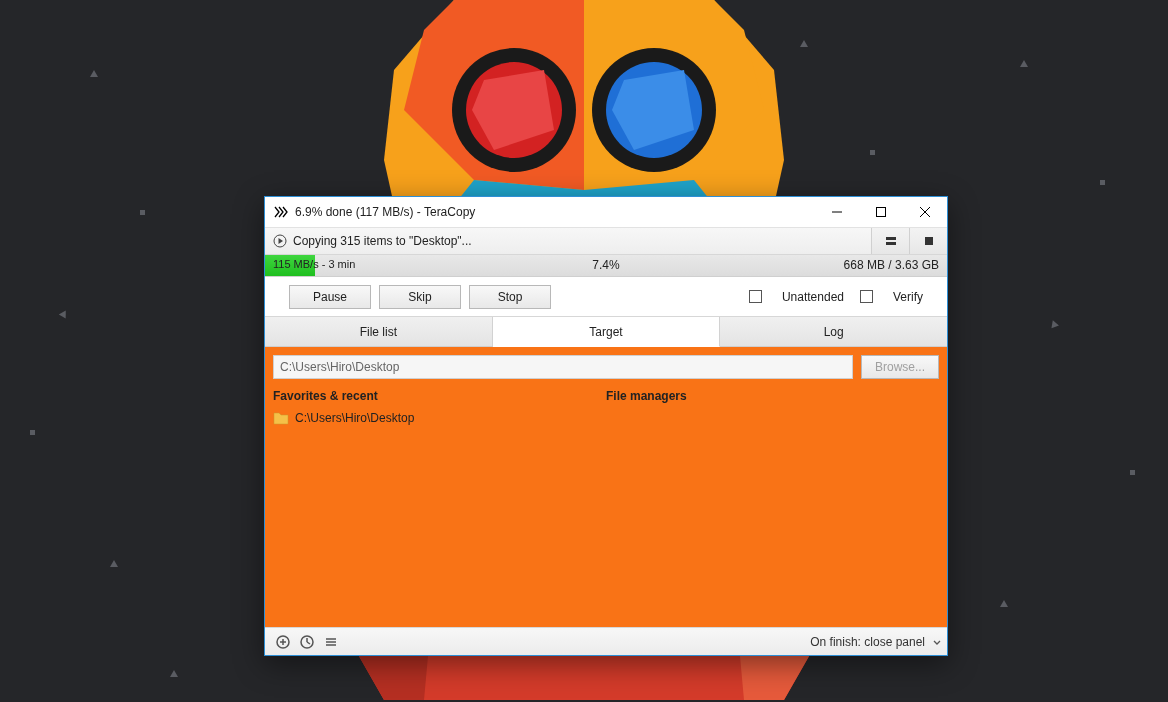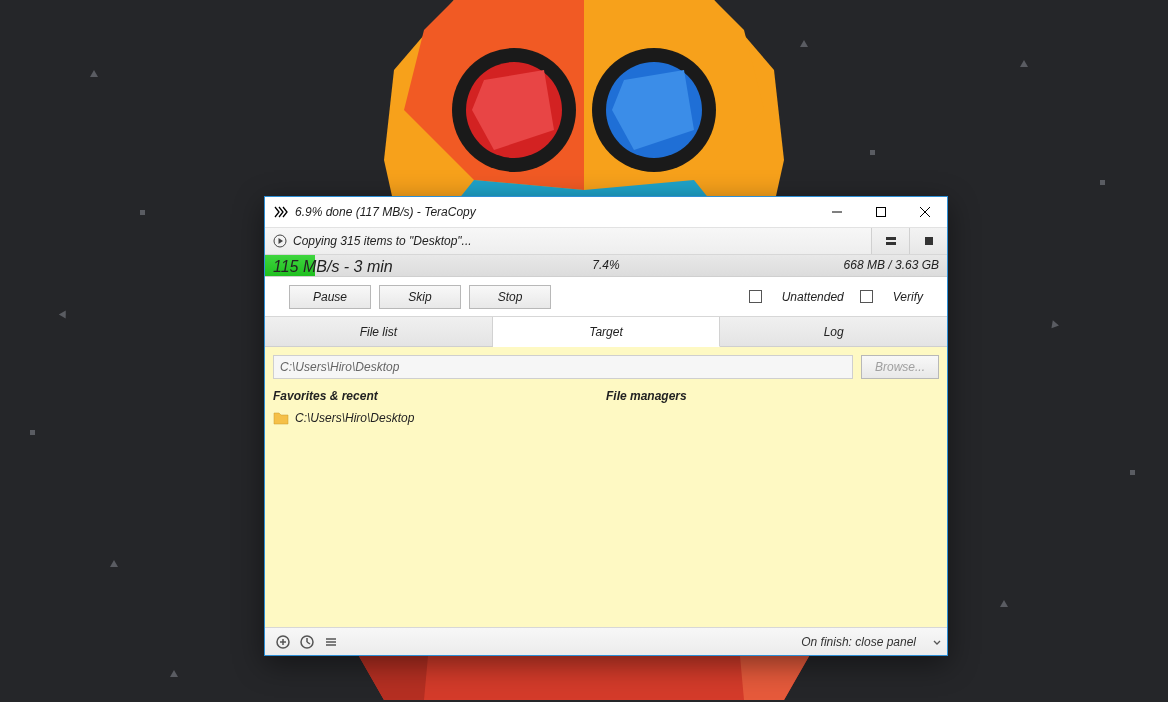--- a/index.html
+++ b/index.html
@@ -11,27 +11,26 @@
   .wallpaper svg { position: absolute; left: 50%; top: 0; transform: translateX(-50%); }
   .dot { position: absolute; background: #5a5c62; }
   .dot.t { width: 0; height: 0; border-left: 4px solid transparent; border-right: 4px solid transparent; border-bottom: 7px solid #5a5c62; background: none; }
   .dot.s { width: 5px; height: 5px; }
 
   
   .window {
     position: absolute;
     left: 264px; top: 196px;
     width: 684px; height: 460px;
-    background: #fef9c3;
+    background: #f97316;
     border: 1px solid #2d8fd6;
     box-shadow: 0 8px 28px rgba(0,0,0,.45);
     display: flex; flex-direction: column;
     font-size: 12px;
     color: #222;
-    font-style: italic;
   }
   .titlebar {
     height: 30px; display: flex; align-items: center;
     padding-left: 8px; background: #fff;
   }
   .titlebar .app-icon { width: 16px; display: flex; justify-content: center; }
   .titlebar .title { margin-left: 6px; font-size: 12px; }
   .winbtns { margin-left: auto; display: flex; }
   .winbtn { width: 44px; height: 30px; display: flex; align-items: center; justify-content: center; }
   .winbtn svg { width: 10px; height: 10px; stroke: #000; fill: none; stroke-width: 1; }
@@ -43,21 +42,21 @@
     border-bottom: 1px solid #d7d7d7;
     padding-left: 8px;
   }
   .statusrow .play-icon { width: 14px; height: 14px; margin-right: 6px; }
   .statusrow .tool-btns { margin-left: auto; display: flex; height: 100%; }
   .tool-btn { width: 38px; display: flex; align-items: center; justify-content: center; border-left: 1px solid #d0d0d0; background: linear-gradient(#f3f3f3,#e7e7e7); }
   .tool-btn svg { width: 10px; height: 10px; fill: #333; }
 
   .progress-area { height: 22px; position: relative; background: linear-gradient(#e8e8e8,#dcdcdc); border-bottom: 1px solid #cfcfcf; }
   .progress-fill { position: absolute; left: 0; top: 0; bottom: 0; width: 7.4%; background: linear-gradient(#3fd63f,#1fbf1f); }
-  .progress-area .left-lbl { position: absolute; left: 8px; top: 3px; font-size: 16px; }
+  .progress-area .left-lbl { position: absolute; left: 8px; top: 3px; font-size: 11px; }
   .progress-area .mid-lbl  { position: absolute; left: 50%; top: 3px; transform: translateX(-50%); font-size: 12px; }
   .progress-area .right-lbl{ position: absolute; right: 8px; top: 3px; font-size: 12px; }
 
   .actionrow {
     height: 40px; display: flex; align-items: center; gap: 8px;
     padding: 0 24px; background: #fff;
     border-bottom: 1px solid #d7d7d7;
   }
   .btn {
     width: 82px; height: 24px;
@@ -90,21 +89,21 @@
   .fav-item { display: flex; align-items: center; gap: 6px; font-size: 12px; padding: 2px 0; }
   .folder-icon { width: 16px; height: 14px; }
 
   .bottombar {
     height: 28px; border-top: 1px solid #d7d7d7;
     background: linear-gradient(#f7f7f7,#ececec);
     display: flex; align-items: center; padding: 0 6px;
   }
   .bottombar .ib { width: 24px; height: 22px; display: flex; align-items: center; justify-content: center; }
   .bottombar .ib svg { width: 14px; height: 14px; stroke: #555; fill: none; stroke-width: 1.5; }
-  .bottombar .finish { margin-left: auto; font-size: 12px; color: #333; display: flex; align-items: center; gap: 17px; }
+  .bottombar .finish { margin-left: auto; font-size: 12px; color: #333; display: flex; align-items: center; gap: 8px; }
 </style>
 </head>
 <body>
 
 <div class="wallpaper">
   <svg width="720" height="702" viewBox="0 0 720 702">
 
     <g>
 
       <polygon points="230,0 490,0 550,70 560,160 540,250 470,320 370,350 250,320 180,250 160,160 170,70" fill="#f7a11b"></polygon>

